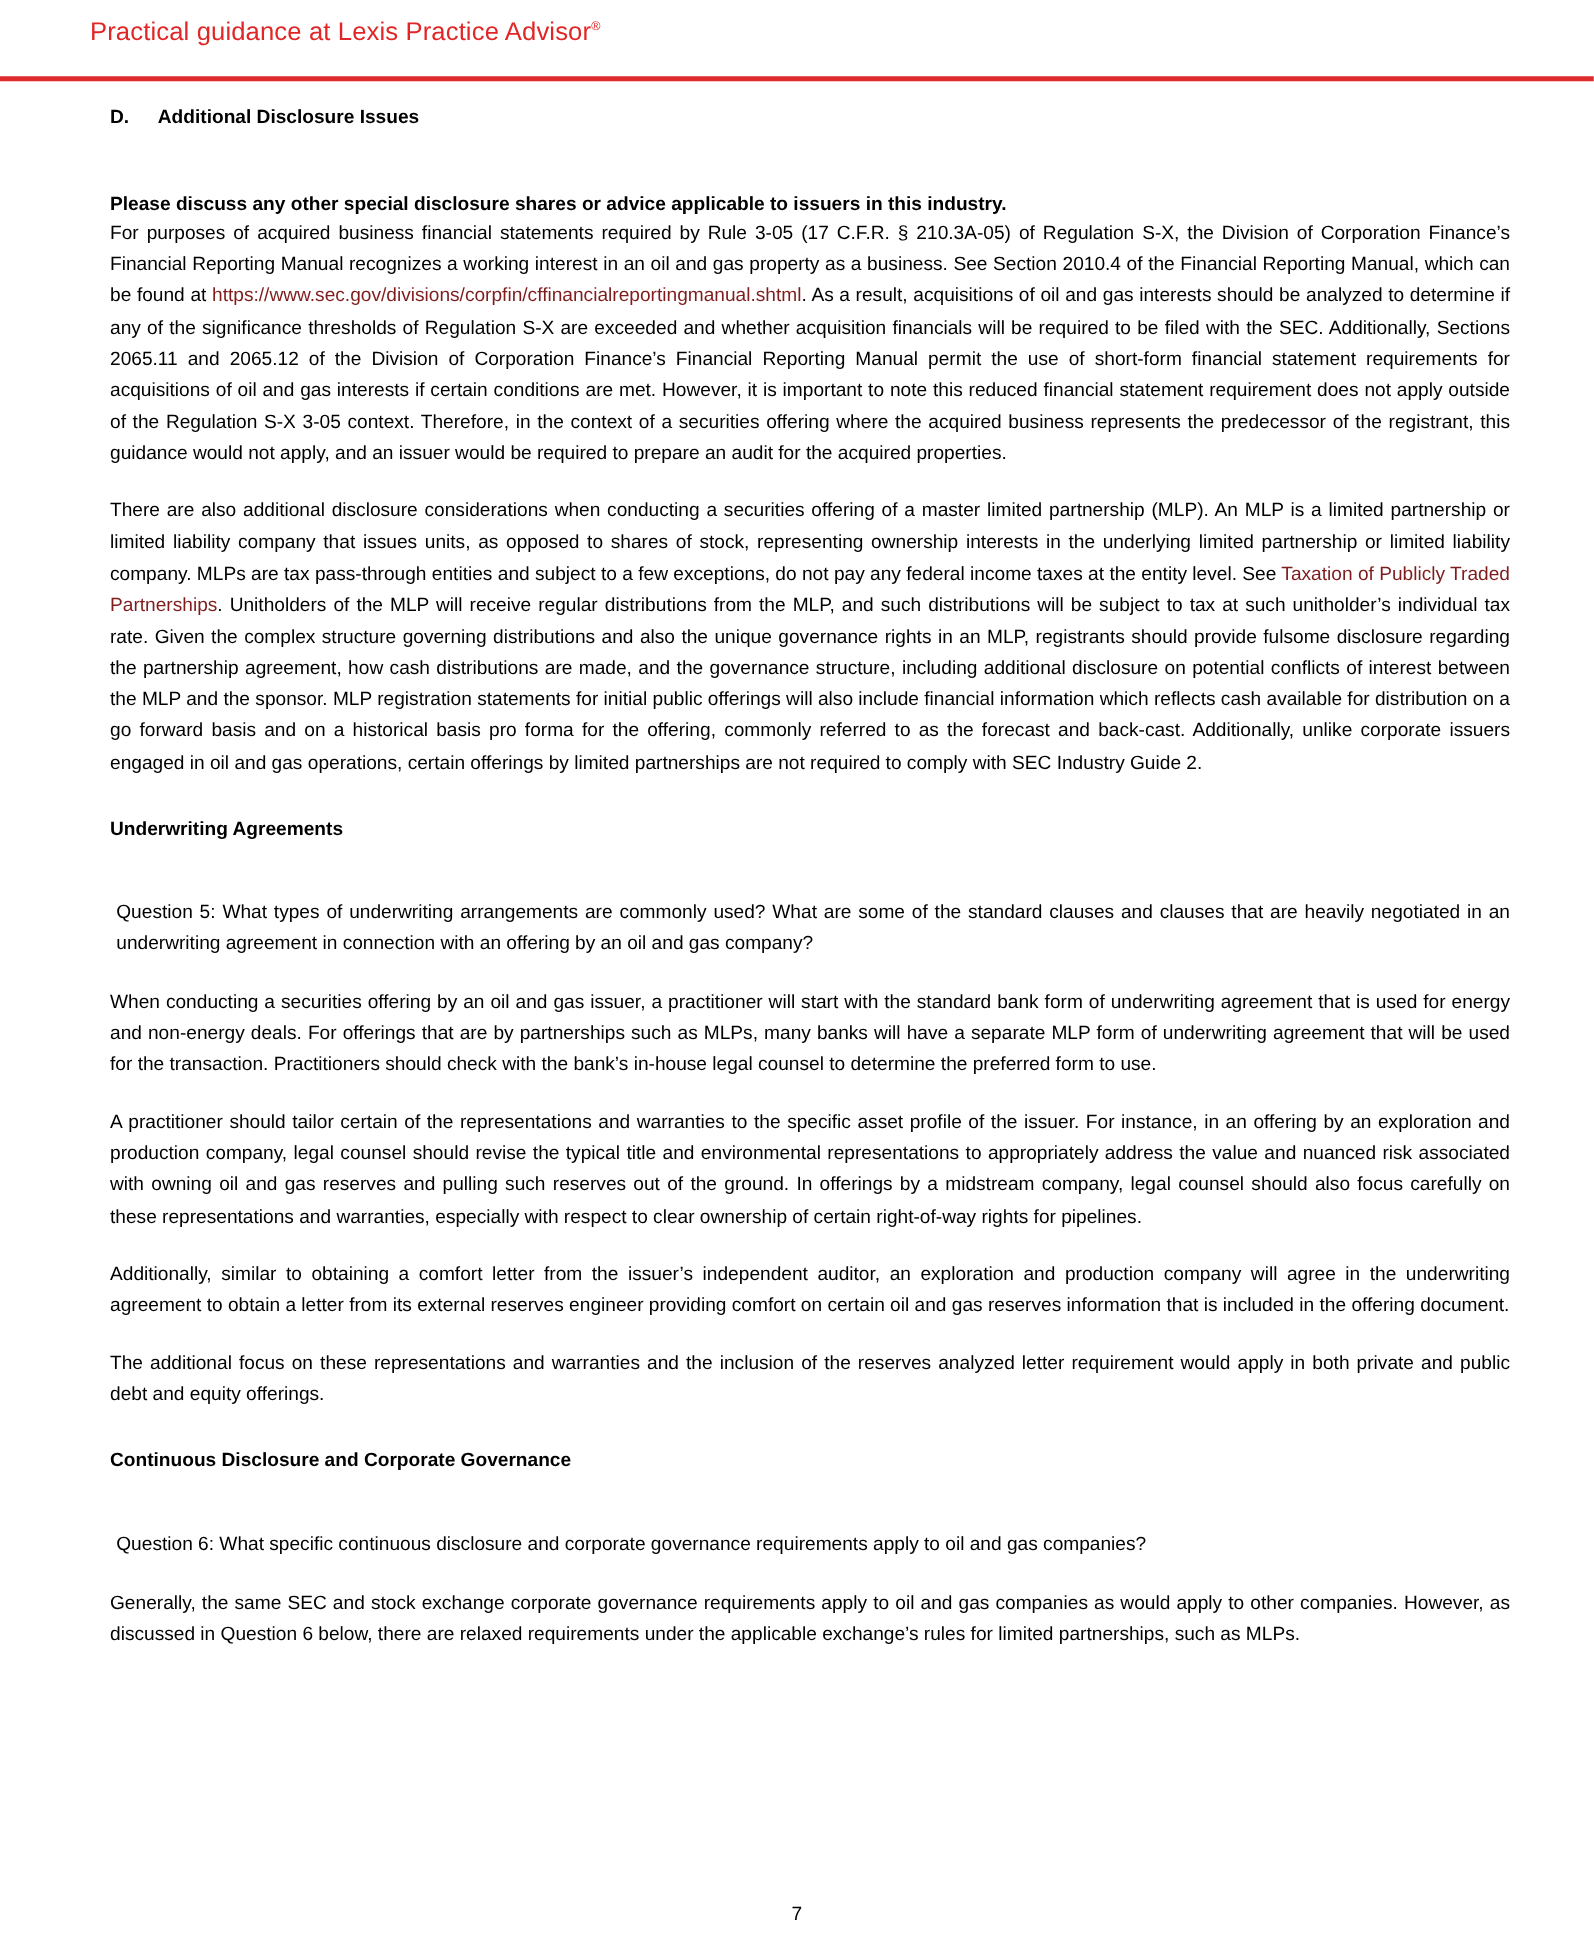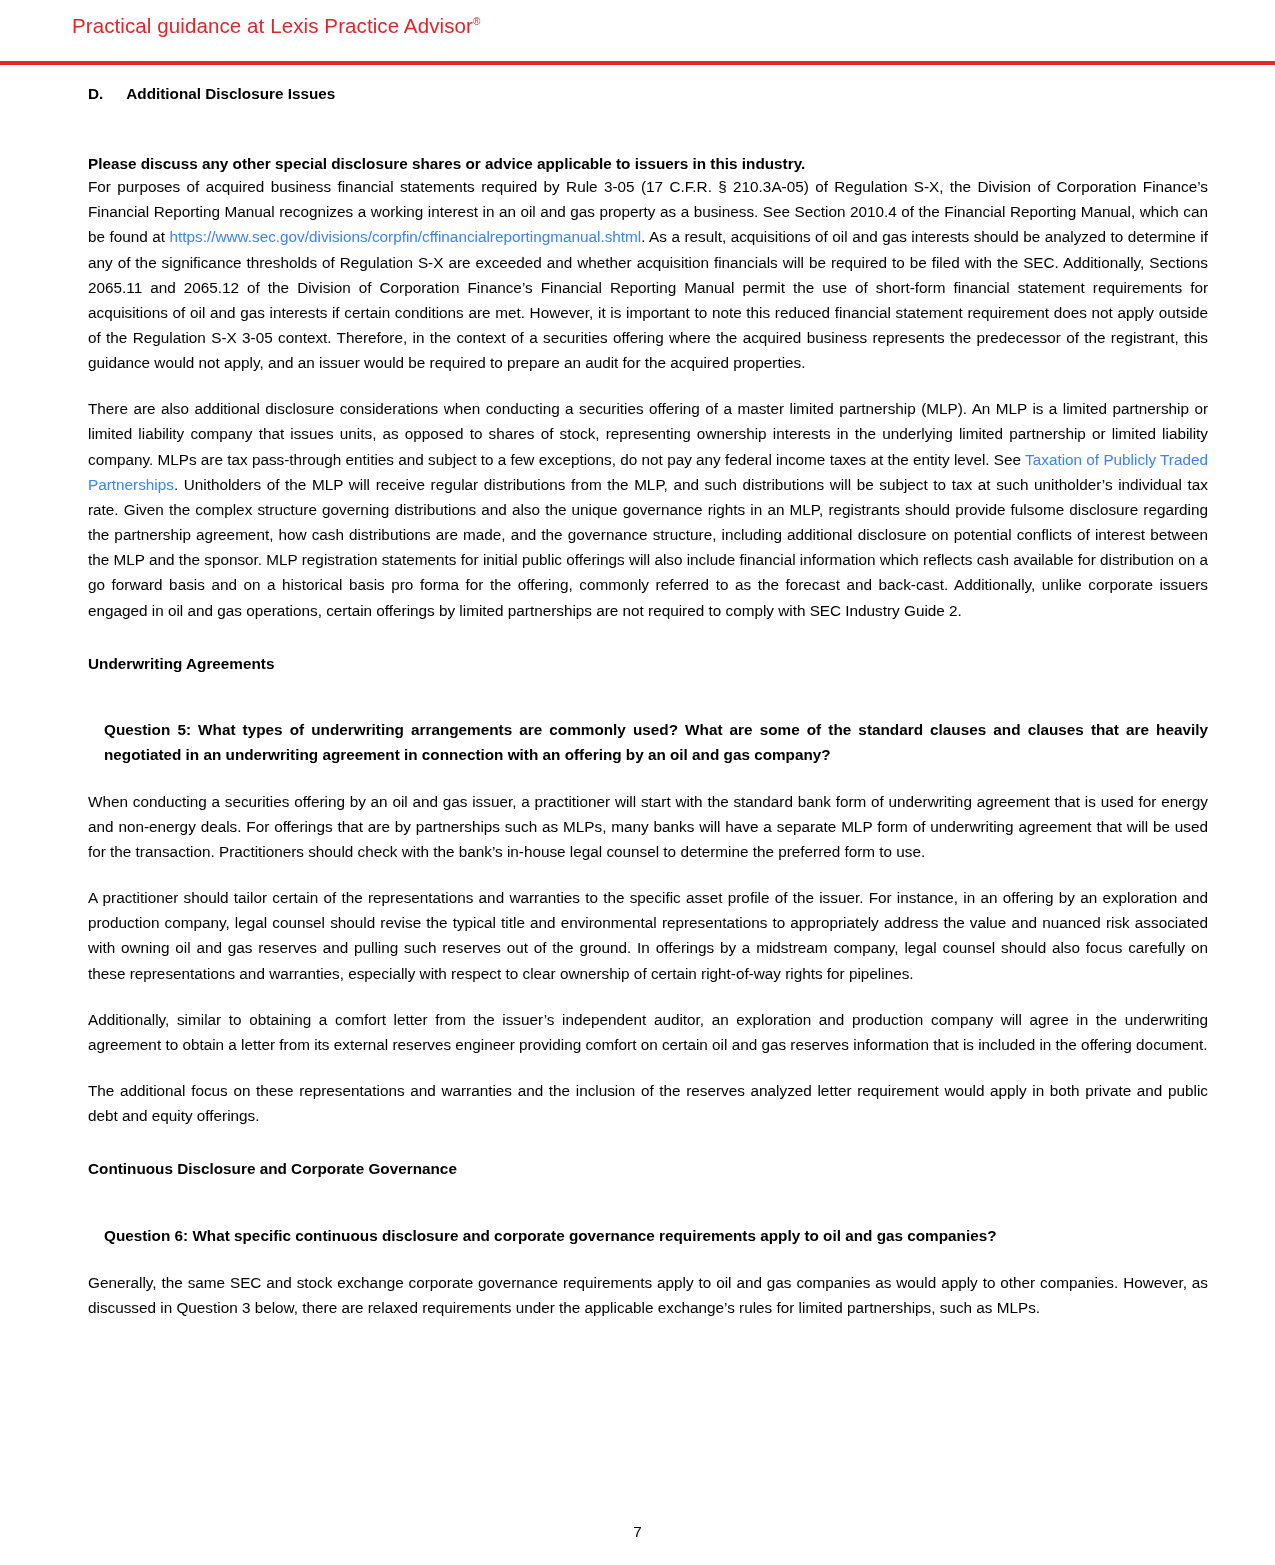--- a/index.html
+++ b/index.html
@@ -81,31 +81,31 @@
   p.body-text:first-of-type { margin-top: 0; }
 
   .sub-heading {
     font-weight: bold;
     font-size: 15.3px;
     line-height: 1.4;
     margin: 30px 0 0 0;
   }
 
   .q-heading {
-    font-weight: bold;
+    font-weight: normal;
     font-size: 15.3px;
     line-height: 1.62;
     text-align: justify;
-    margin: 44px 0 0 16px;
+    margin: 44px 0 0 5px;
   }
 
   .spacer-after-head { margin-top: 28px; }
 
   a.doc-link, .doc-link {
-    color: #3b82f6;
+    color: #7f1d1d;
     text-decoration: none;
   }
 
   
   .page-number {
     position: absolute;
     left: 0;
     top: 1523px;
     width: 1275px;
     text-align: center;
@@ -140,17 +140,17 @@
   <p class="body-text">A practitioner should tailor certain of the representations and warranties to the specific asset profile of the issuer. For instance, in an offering by an exploration and production company, legal counsel should revise the typical title and environmental representations to appropriately address the value and nuanced risk associated with owning oil and gas reserves and pulling such reserves out of the ground. In offerings by a midstream company, legal counsel should also focus carefully on these representations and warranties, especially with respect to clear ownership of certain right-of-way rights for pipelines.</p>
 
   <p class="body-text">Additionally, similar to obtaining a comfort letter from the issuer’s independent auditor, an exploration and production company will agree in the underwriting agreement to obtain a letter from its external reserves engineer providing comfort on certain oil and gas reserves information that is included in the offering document.</p>
 
   <p class="body-text">The additional focus on these representations and warranties and the inclusion of the reserves analyzed letter requirement would apply in both private and public debt and equity offerings.</p>
 
   <div class="sub-heading">Continuous Disclosure and Corporate Governance</div>
 
   <div class="q-heading">Question 6: What specific continuous disclosure and corporate governance requirements apply to oil and gas companies?</div>
 
-  <p class="body-text spacer-after-head">Generally, the same SEC and stock exchange corporate governance requirements apply to oil and gas companies as would apply to other companies. However, as discussed in Question 3 below, there are relaxed requirements under the applicable exchange’s rules for limited partnerships, such as MLPs.</p>
+  <p class="body-text spacer-after-head">Generally, the same SEC and stock exchange corporate governance requirements apply to oil and gas companies as would apply to other companies. However, as discussed in Question 6 below, there are relaxed requirements under the applicable exchange’s rules for limited partnerships, such as MLPs.</p>
 
 </div>
 
 <div class="page-number">7</div>
 
 </body></html>

